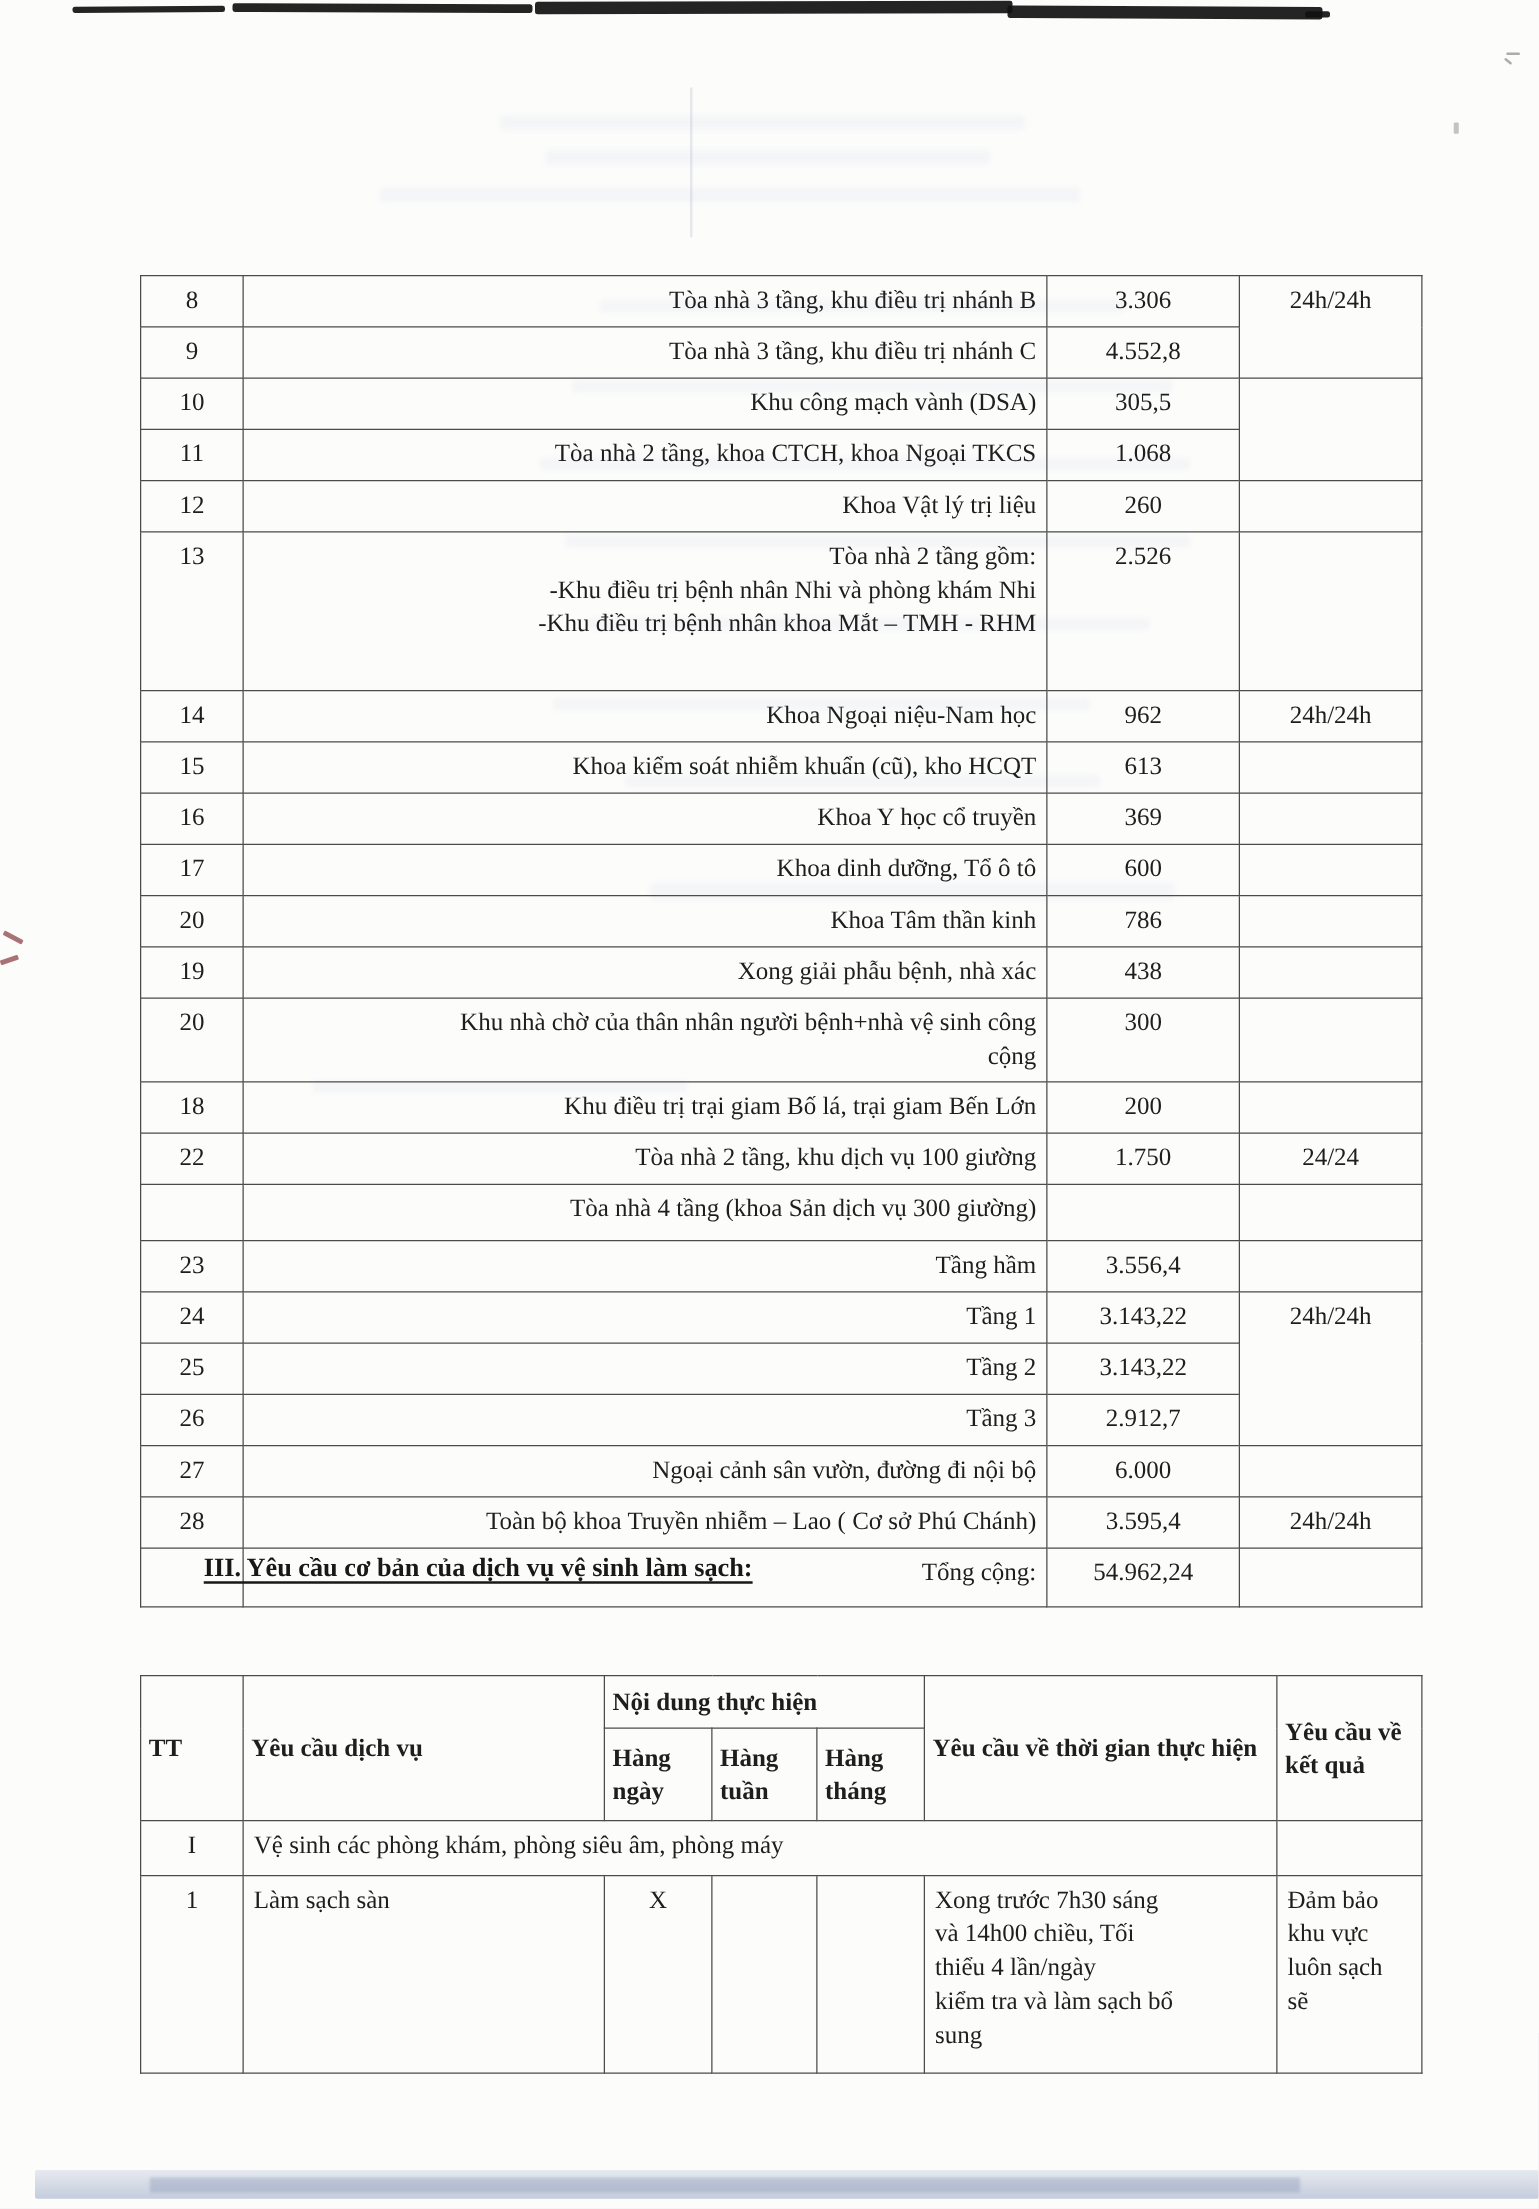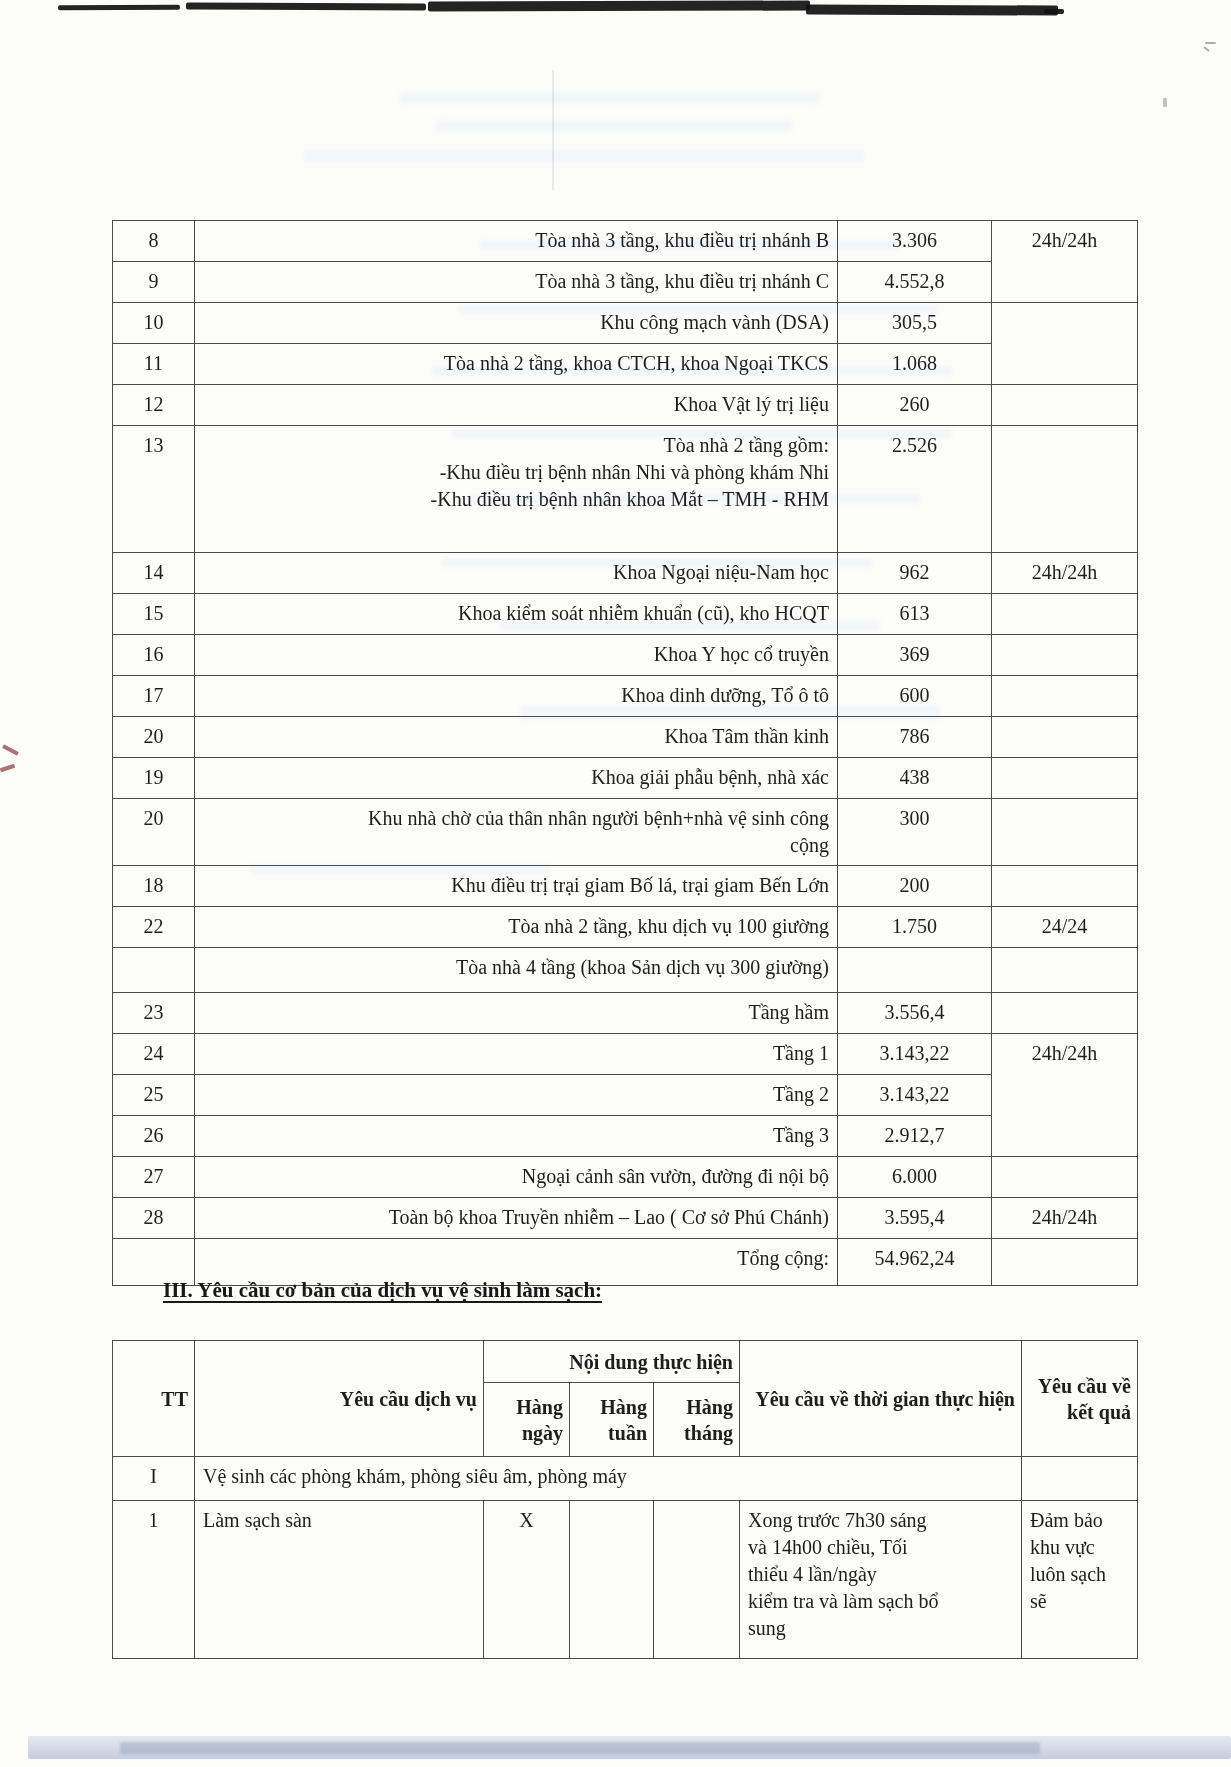--- a/index.html
+++ b/index.html
@@ -31,29 +31,29 @@
   #area-table tr.sub { height:45px; }
   #area-table tr.total-row { height:47px; }
   .c-tt { text-align:center; vertical-align:middle; }
   .c-name { padding-left:22px; white-space:pre-line;text-align:right; }
   .c-area { text-align:center; white-space:pre-line; }
   .c-sched { text-align:center; white-space:pre-line; padding-top:8px; }
   .total-row td { font-weight:bold; }
   .total-row .c-name { padding-left:22px; }
   
   .sec3-heading {
-    position:absolute; left:163px; top:1278px;
+    position:absolute; left:163px; top:1242px;
     font-size:21px; font-weight:bold; color:#181818;
     text-decoration:underline; text-underline-offset:4px;
     text-decoration-thickness:1.5px;
   }
   
   #req-table { left:112px; top:1340px; width:1025px; }
   #req-table th {
-    font-weight:bold; text-align:right; vertical-align:middle;
+    font-weight:bold; text-align:left; vertical-align:middle;
     padding:4px 6px; line-height:26px; white-space:pre-line;font-family:Liberation Serif, serif;
   }
   #req-table tr.hdr1 { height:42px; }
   #req-table tr.hdr2 { height:74px; }
   #req-table tr.sec-row { height:44px; }
   #req-table tr.data-row { height:158px; }
   .sec-row td { font-weight:bold; vertical-align:middle; }
   .sec-label { padding-left:24px; }
   .q-center { vertical-align:middle; text-align:center; }
   .q-top { vertical-align:top; white-space:pre-line; padding-top:10px; }
@@ -171,21 +171,21 @@
           <td class="c-sched"></td>
         </tr>
         <tr>
           <td class="c-tt">20</td>
           <td class="c-name">Khoa Tâm thần kinh</td>
           <td class="c-area">786</td>
           <td class="c-sched"></td>
         </tr>
         <tr>
           <td class="c-tt">19</td>
-          <td class="c-name">Khoa giải phẫu bệnh, nhà xác</td>
+          <td class="c-name">Xong giải phẫu bệnh, nhà xác</td>
           <td class="c-area">438</td>
           <td class="c-sched"></td>
         </tr>
         <tr class="h2">
           <td class="c-tt">20</td>
           <td class="c-name">Khu nhà chờ của thân nhân người bệnh+nhà vệ sinh công
 cộng</td>
           <td class="c-area">300</td>
           <td class="c-sched"></td>
         </tr>

